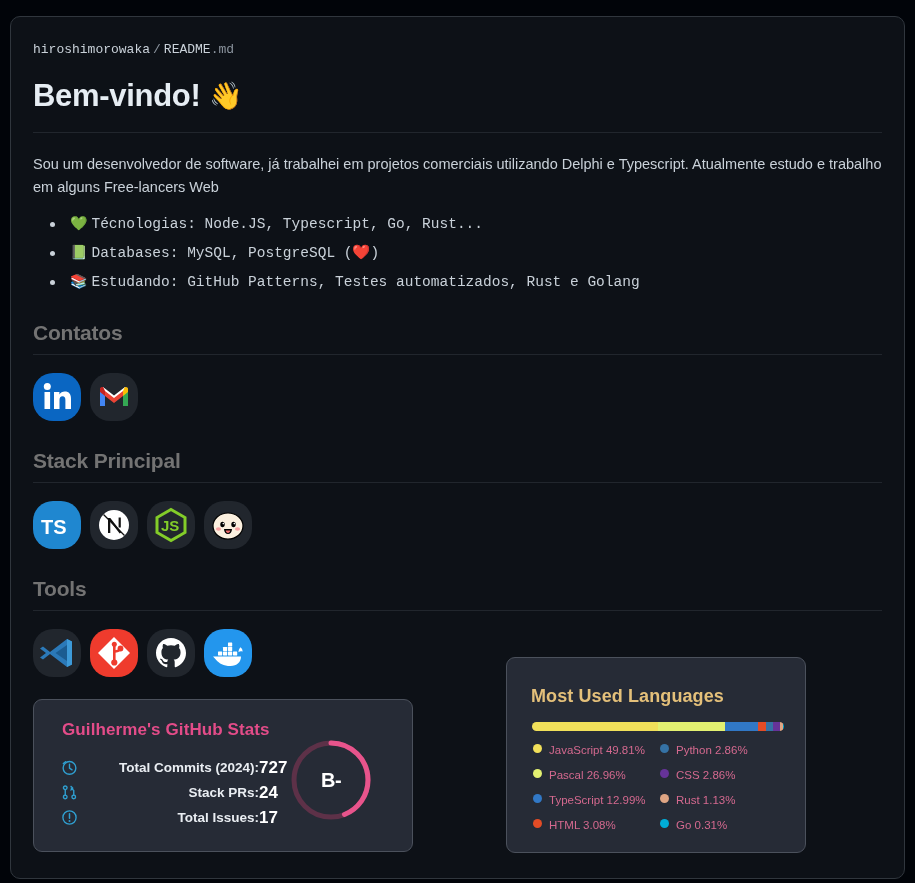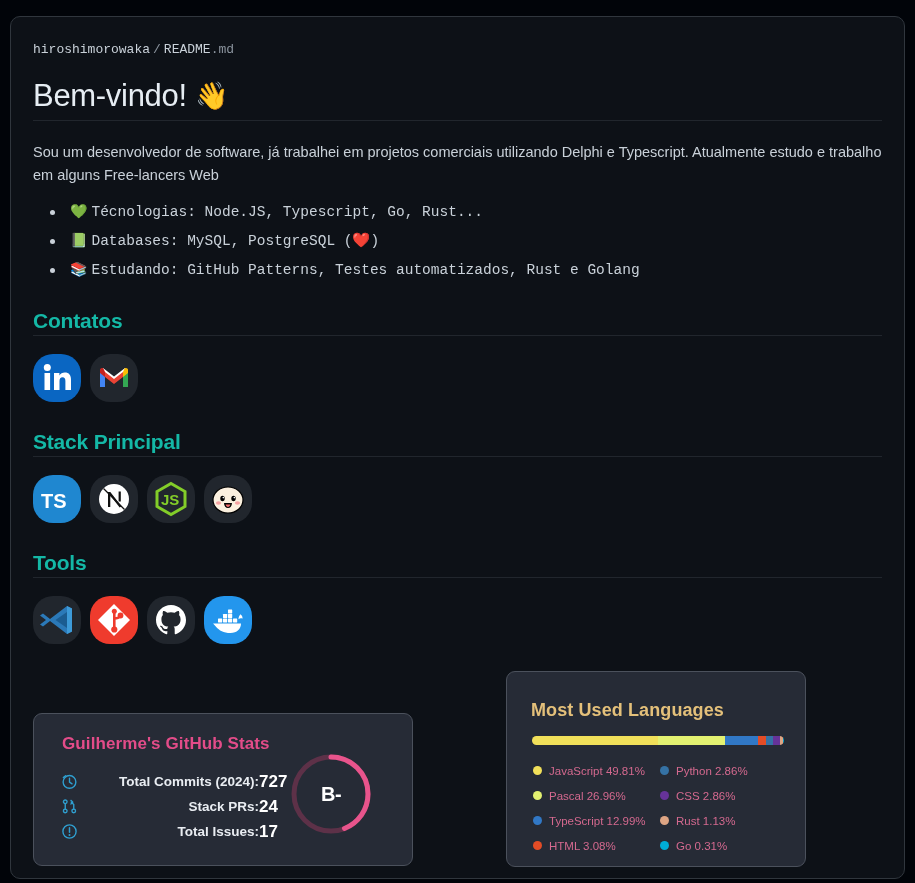--- a/index.html
+++ b/index.html
@@ -45,40 +45,40 @@
     white-space: nowrap;
   }
   .breadcrumb .owner { color: #c9d1d9; }
   .breadcrumb .sep   { color: #8b949e; padding: 0 3px; }
   .breadcrumb .fname { color: #c9d1d9; }
   .breadcrumb .fext  { color: #8b949e; }
 
   
   h1.title {
     font-size: 31px;
-    font-weight: normal;
+    font-weight: bold;
     color: #e6edf3;
     letter-spacing: -0.3px;
     line-height: 40px;
-    padding-bottom: 4px;
+    padding-bottom: 16px;
     border-bottom: 1px solid #21262d;
     margin-bottom: 20px;
     display: flex;
     align-items: center;
     gap: 9px;
   }
   h1.title .wave { font-size: 27px; line-height: 1; }
 
   h2.section {
     font-size: 21px;
     font-weight: bold;
-    color: #14b8a6;
+    color: #737373;
     letter-spacing: -0.2px;
     line-height: 28px;
-    padding-bottom: 0;
+    padding-bottom: 7px;
     border-bottom: 1px solid #21262d;
   }
 
   
   p.intro {
     font-size: 14.5px;
     line-height: 23px;
     color: #c9d1d9;
     margin-bottom: 15px;
     max-width: 855px;
@@ -126,21 +126,21 @@
     overflow: hidden;
   }
 
   
   .cards-area {
     position: absolute;
     left: 0; top: 0;
     width: 895px; height: 863px;
     pointer-events: none;
   }
-  .cards-area > * { pointer-events: auto; margin-top: 14px; }
+  .cards-area > * { pointer-events: auto; }
 
   .card {
     position: absolute;
     background: #262b36;
     border: 1px solid #4b515c;
     border-radius: 9px;
   }
 
   
   .stats-card {
@@ -235,21 +235,20 @@
   .lang-legend {
     position: absolute;
     left: 26px; top: 86px;
     width: 254px;
     display: flex;
     flex-wrap: wrap;
   }
   .legend-item {
     width: 50%;
     display: flex;
-    align-items: center;
     height: 25px;
     font-size: 11.5px;
     color: #d4698f;
     white-space: nowrap;
   }
   .legend-dot {
     width: 9px; height: 9px;
     border-radius: 50%;
     margin-right: 7px;
     flex: none;

